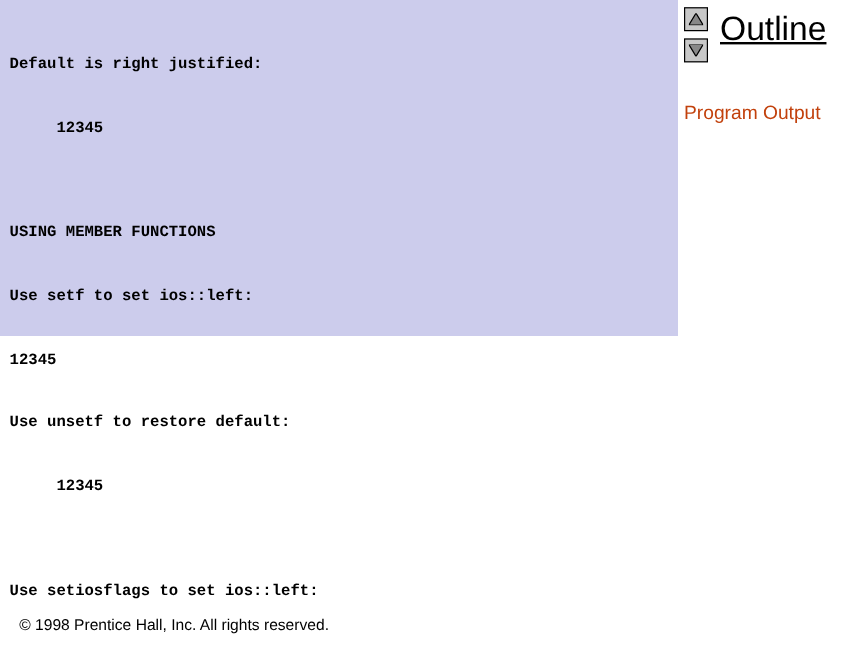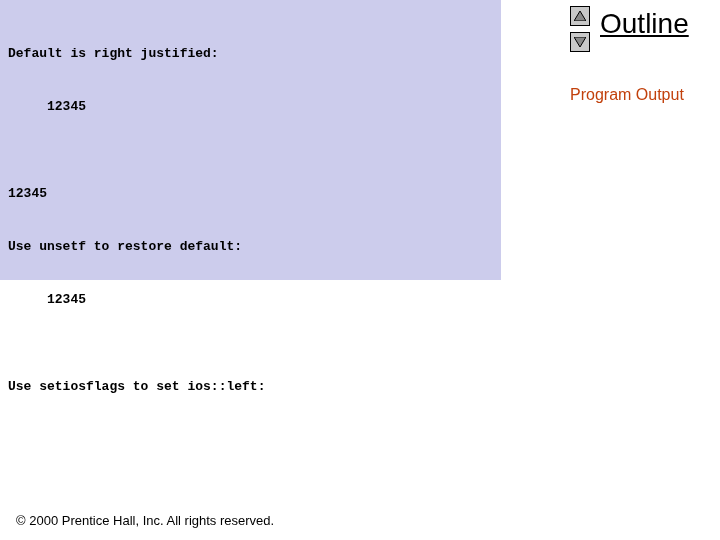--- a/index.html
+++ b/index.html
@@ -1,21 +1,21 @@
 <!DOCTYPE html>
 <html><head>
 <meta charset="utf-8">
 <style>
   * { margin: 0; padding: 0; box-sizing: border-box; }
   html, body { width: 720px; height: 540px; background: #fff; font-family: Arial, Helvetica, sans-serif; overflow: hidden; }
   .slide { position: relative; width: 720px; height: 540px; }
   .output-box {
     position: absolute;
     left: 0; top: 0;
-    width: 501px;
+    width: 565px;
     height: 280px;
     background: #ccccec;
     padding: 10px 8px;
     font-family: "Courier New", Courier, monospace;
     font-size: 13px;
     font-weight: bold;
     line-height: 1.35;
     white-space: pre;
     color: #000;
   }
@@ -62,20 +62,22 @@
 </style>
 </head>
 <body>
 
 <div class="slide">
 
   <div class="output-box">
     <div>Default is right justified:</div>
     <div>     12345</div>
     <div></div>
+    <div>USING MEMBER FUNCTIONS</div>
+    <div>Use setf to set ios::left:</div>
     <div>12345</div>
     <div>Use unsetf to restore default:</div>
     <div>     12345</div>
     <div></div>
     <div>Use setiosflags to set ios::left:</div>
     
     
     
   </div>
 
@@ -89,15 +91,15 @@
       <div class="arrow-btn">
         <svg width="12" height="10" viewBox="0 0 12 10">
             <polygon points="0,0 12,0 6,10" fill="#888" stroke="#000" stroke-width="1"></polygon>
           </svg>
       </div>
     </div>
     <div class="outline-link">Outline</div>
     <div class="section-label">Program Output</div>
   </div>
 
-  <div class="footer">© 2000 Prentice Hall, Inc. All rights reserved.</div>
+  <div class="footer">© 1998 Prentice Hall, Inc. All rights reserved.</div>
 
 </div>
 
 </body></html>

